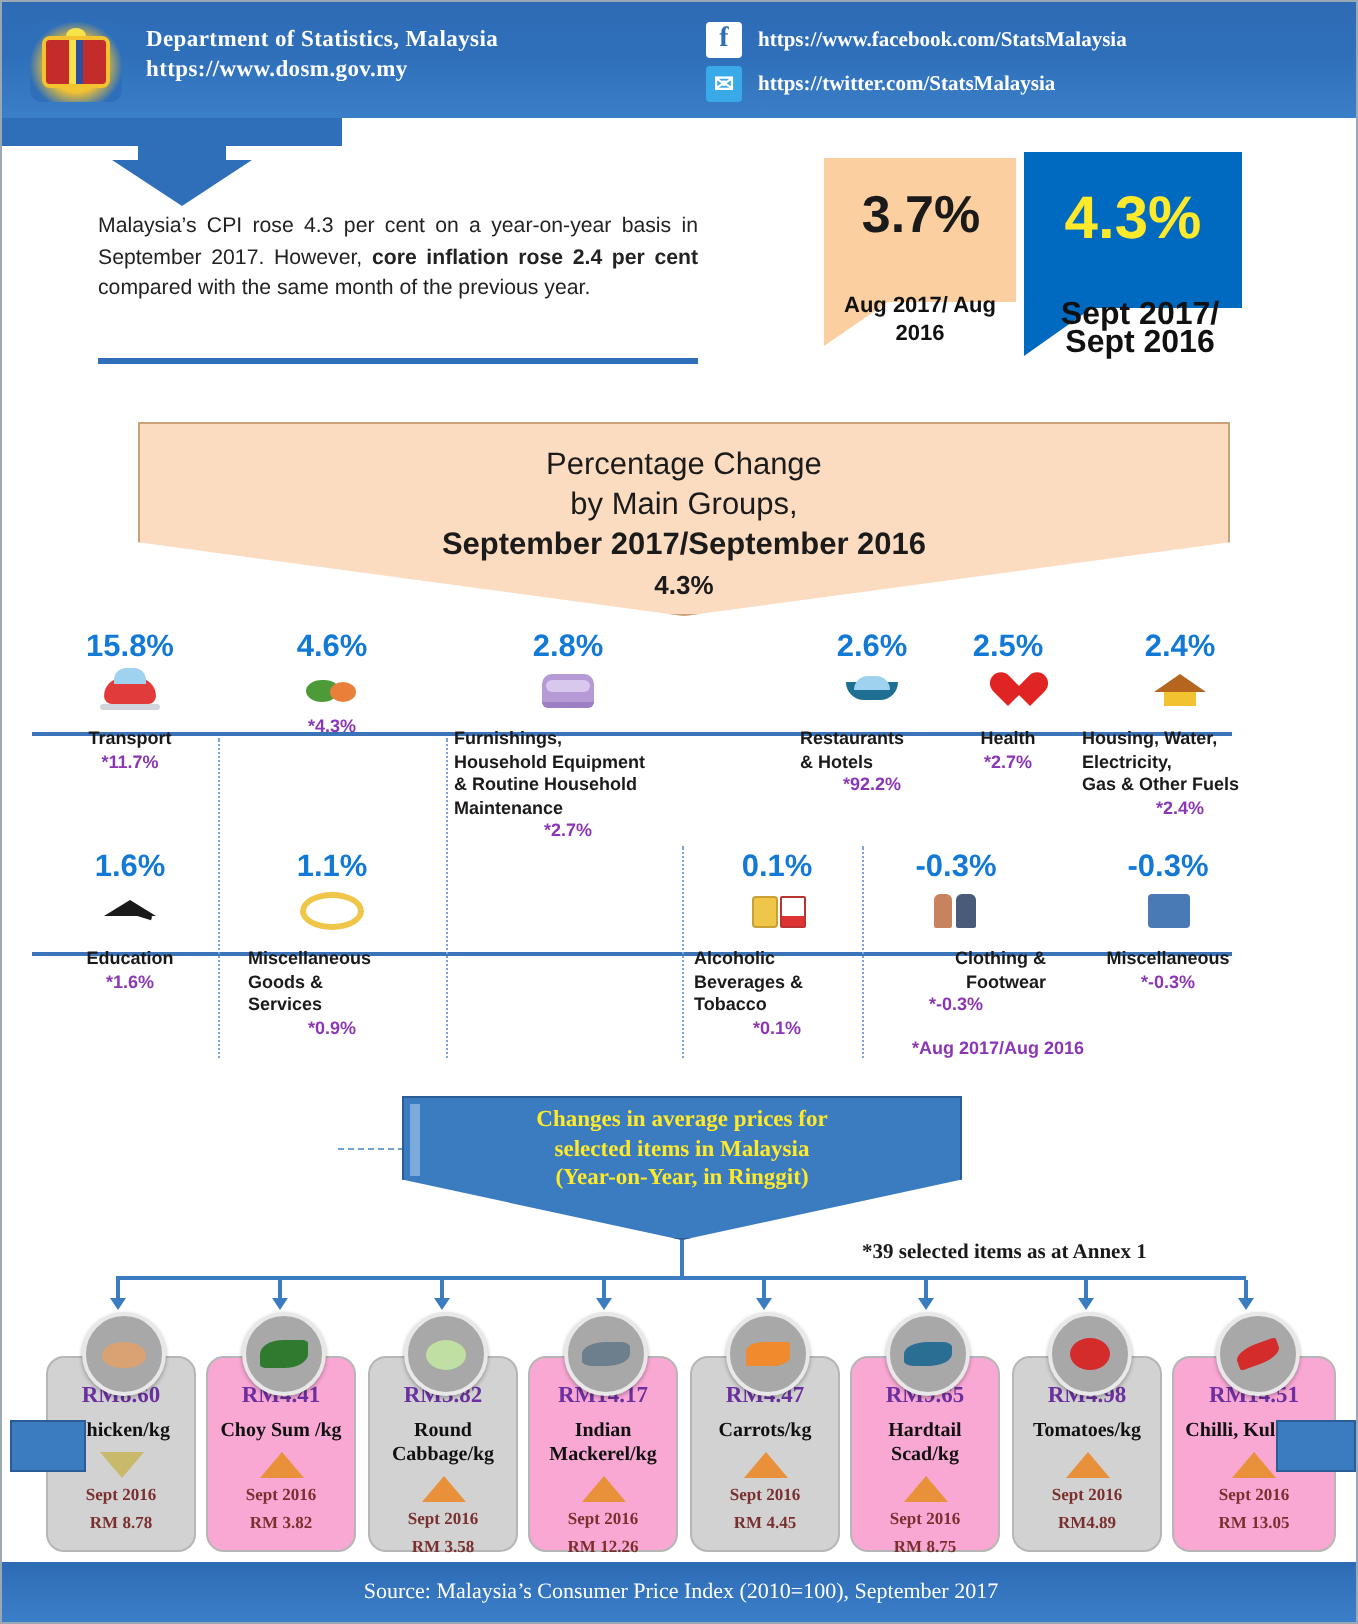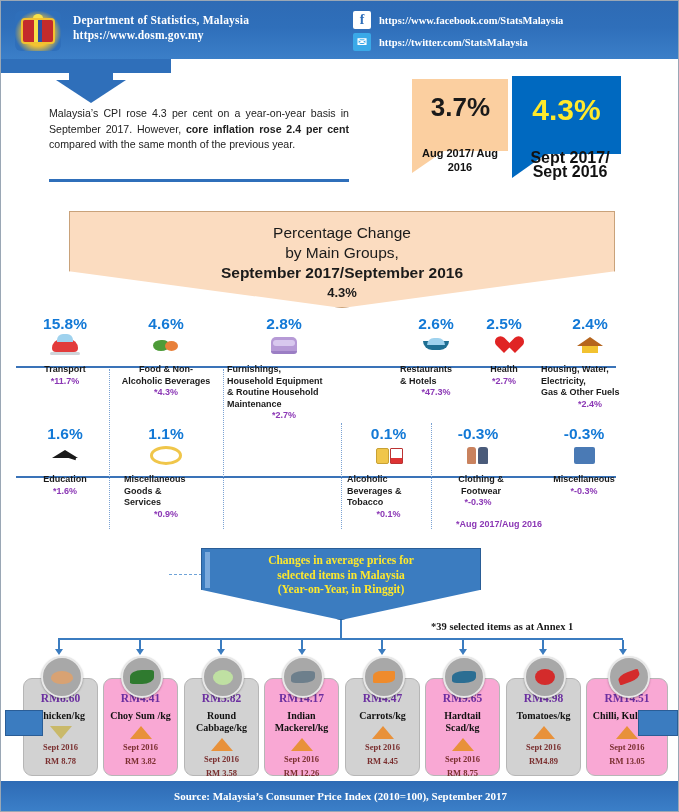--- a/index.html
+++ b/index.html
@@ -269,21 +269,21 @@
   .sidebar-r{position:absolute;left:637px;top:709px;width:40px;height:26px;background:#3b7cc0;border:1px solid #2a5d96;box-sizing:border-box;}
 
   
   .footer{
     position:absolute;left:0;bottom:0;width:679px;height:30px;
     background:linear-gradient(to bottom,#2e6bb5,#3b7fc8);
     display:flex;align-items:center;justify-content:center;
   }
   .footer span{
     color:#ffffff;font-family:"Liberation Serif",serif;
-    font-size:11px;font-weight:bold;
+    font-size:11px;font-weight:normal;
   }
 </style>
 </head>
 <body>
 
 <div class="page">
 
   <div class="header">
     <div class="logo">
       <div class="crown"></div>
@@ -349,22 +349,20 @@
         </div>
       <div class="nm" style="margin-top:8px;white-space:pre-line">Transport</div>
       <div class="sub">*11.7%</div>
     </div>
 
     <div class="grp" style="left:110px;top:2px;width:110px;">
       <div class="pct">4.6%</div>
       <div class="ico">
           <span class="i-food"></span>
         </div>
-      <div class="nm" style="margin-top:8px;white-space:pre-line">Food &amp;  Non-
-Alcoholic Beverages</div>
       <div class="sub">*4.3%</div>
     </div>
 
     <div class="grp" style="left:222px;top:2px;width:122px;">
       <div class="pct">2.8%</div>
       <div class="ico">
           <span class="i-sofa"></span>
         </div>
       <div class="nm" style="margin-top:8px;white-space:pre-line;text-align:left;padding-left:4px;">Furnishings,
 Household Equipment
@@ -373,21 +371,21 @@
       <div class="sub">*2.7%</div>
     </div>
 
     <div class="grp" style="left:395px;top:2px;width:80px;">
       <div class="pct">2.6%</div>
       <div class="ico">
           <span class="i-rest"></span>
         </div>
       <div class="nm" style="margin-top:8px;white-space:pre-line;text-align:left;padding-left:4px;">Restaurants
 &amp; Hotels</div>
-      <div class="sub">*47.3%</div>
+      <div class="sub">*92.2%</div>
     </div>
 
     <div class="grp" style="left:472px;top:2px;width:62px;">
       <div class="pct">2.5%</div>
       <div class="ico">
           <span class="i-heart"></span>
         </div>
       <div class="nm" style="margin-top:8px;white-space:pre-line">Health</div>
       <div class="sub">*2.7%</div>
     </div>
@@ -439,21 +437,21 @@
 Beverages &amp;
 Tobacco</div>
       <div class="sub">*0.1%</div>
     </div>
 
     <div class="grp" style="left:432px;top:112px;width:90px;">
       <div class="pct">-0.3%</div>
       <div class="ico">
           <span class="i-cloth"></span>
         </div>
-      <div class="nm" style="margin-top:8px;white-space:pre-line;text-align:center;padding-left:6px;">Clothing &amp;
+      <div class="nm" style="margin-top:8px;white-space:pre-line;text-align:right;padding-left:6px;">Clothing &amp;
 Footwear</div>
       <div class="sub">*-0.3%</div>
     </div>
 
     <div class="grp" style="left:528px;top:112px;width:110px;">
       <div class="pct">-0.3%</div>
       <div class="ico">
           <span class="i-comm"></span>
         </div>
       <div class="nm" style="margin-top:8px;white-space:pre-line">Miscellaneous</div>

